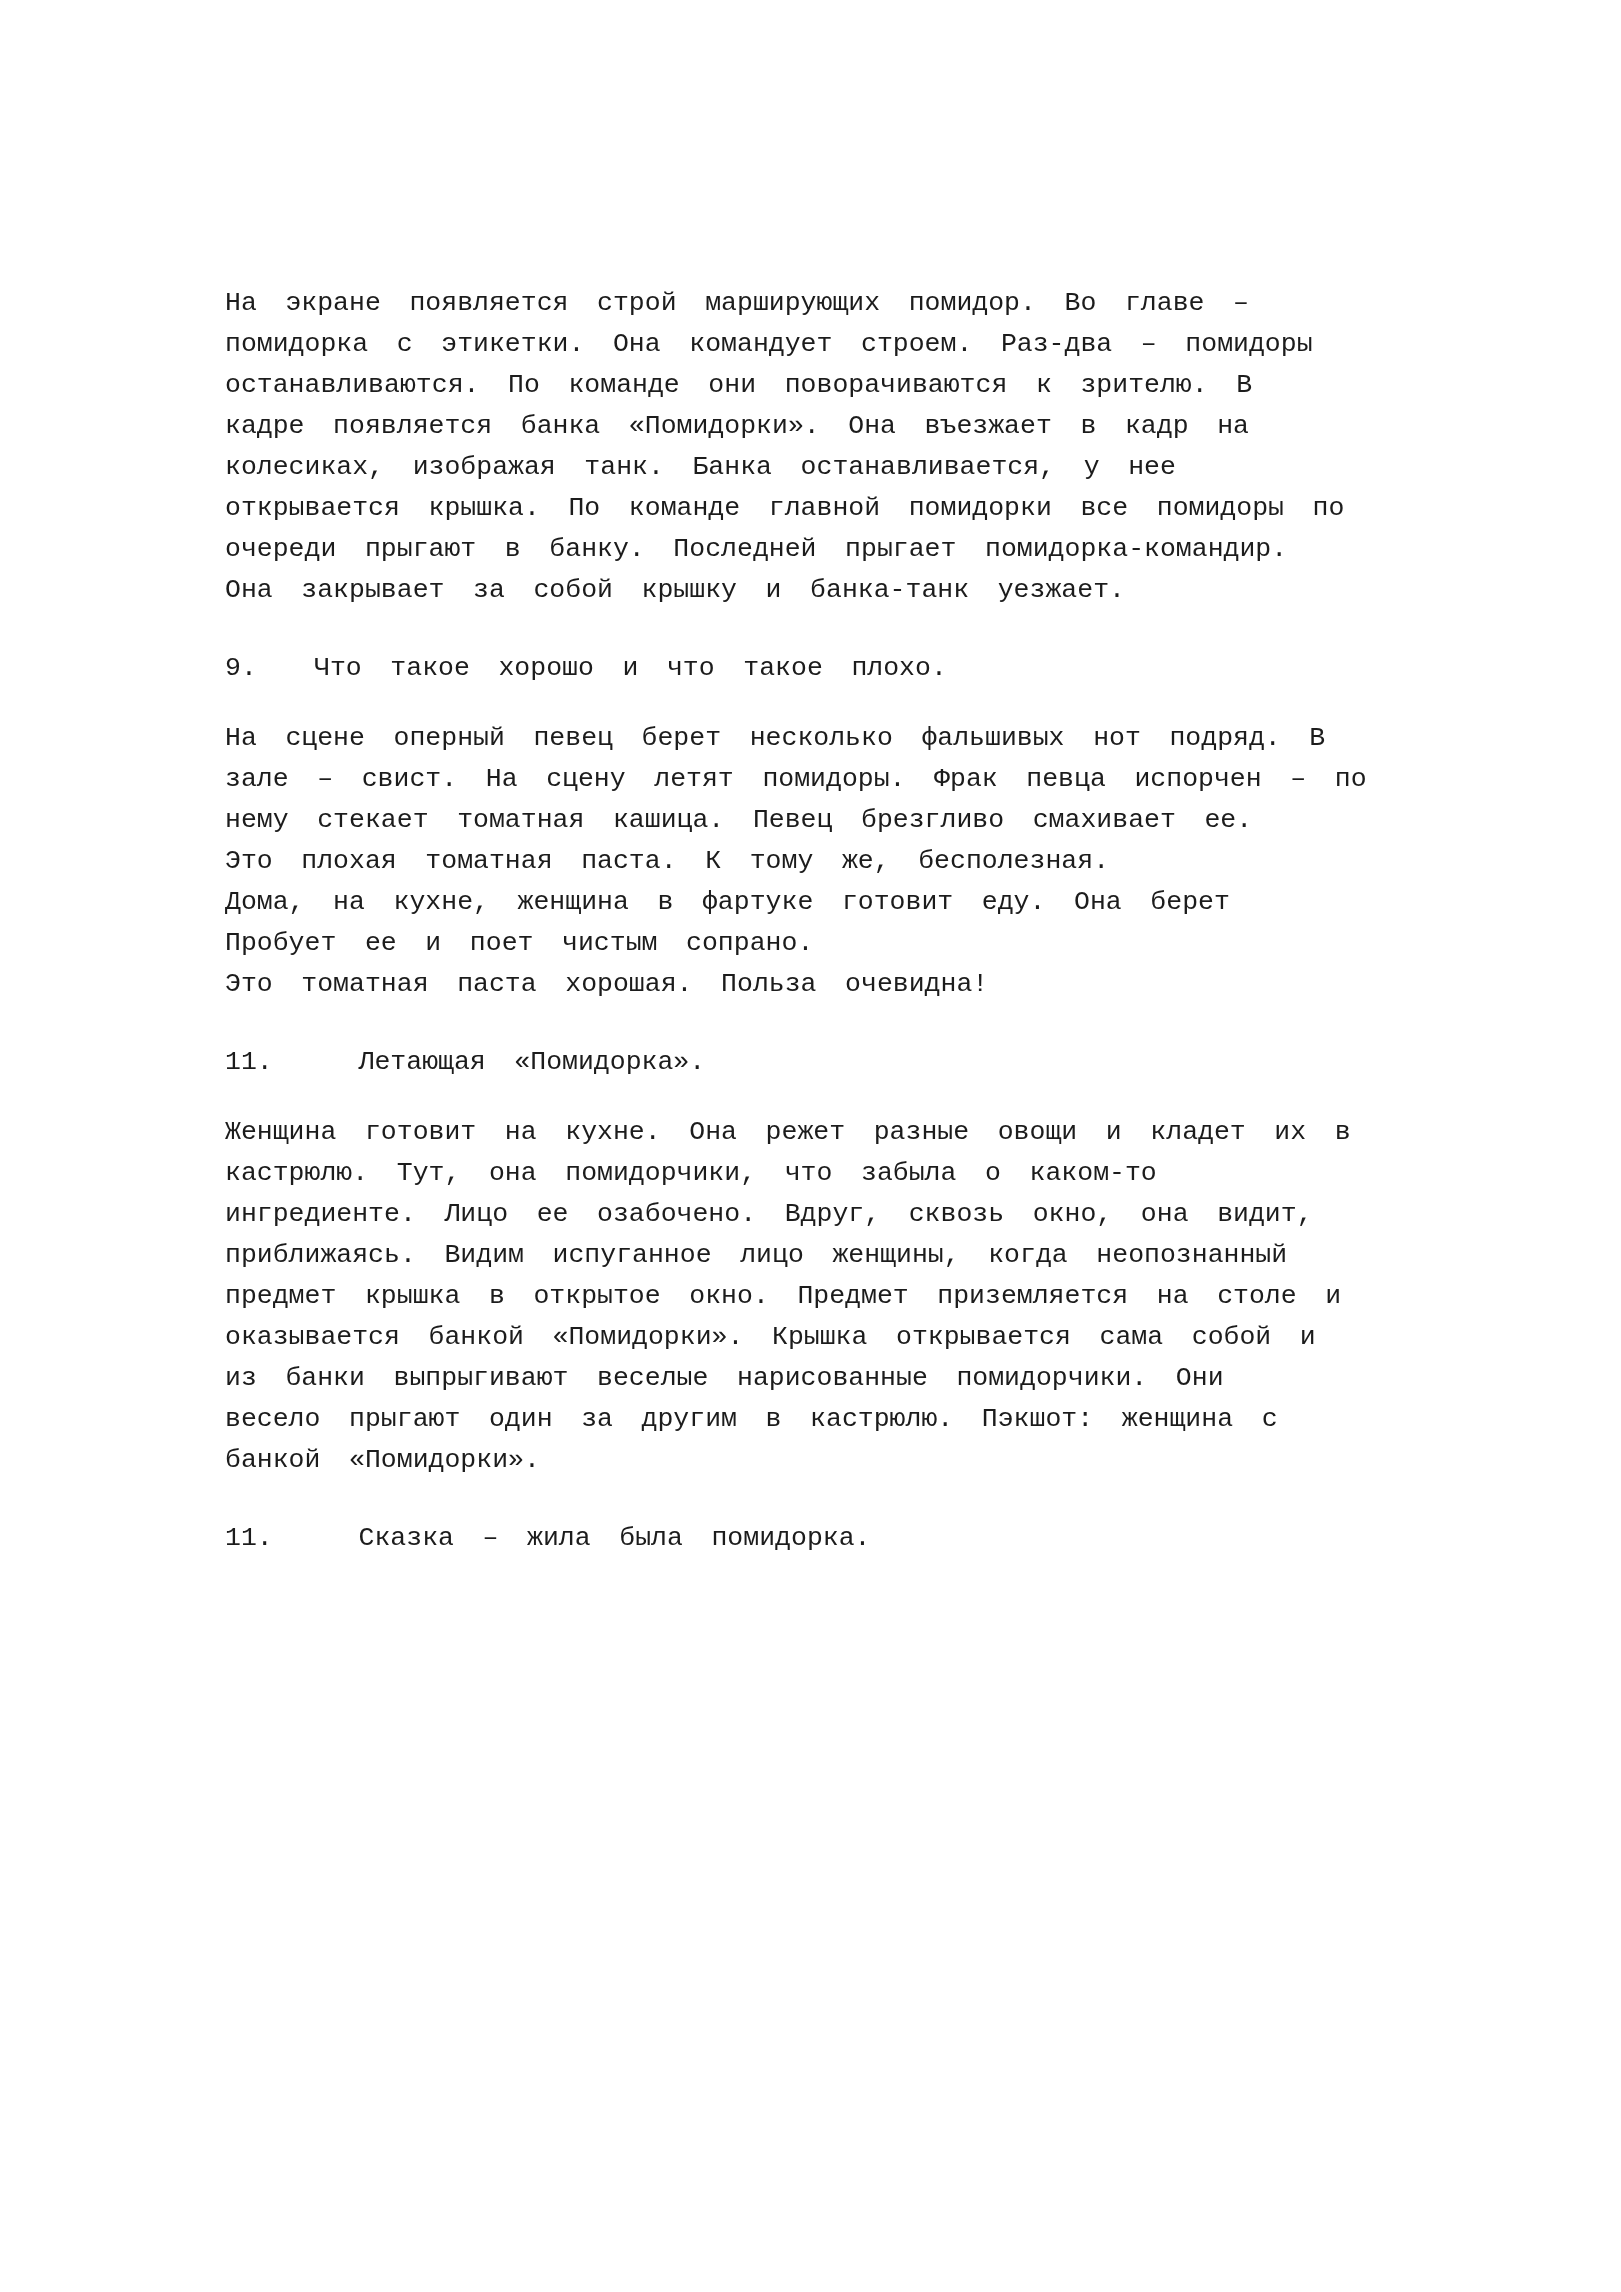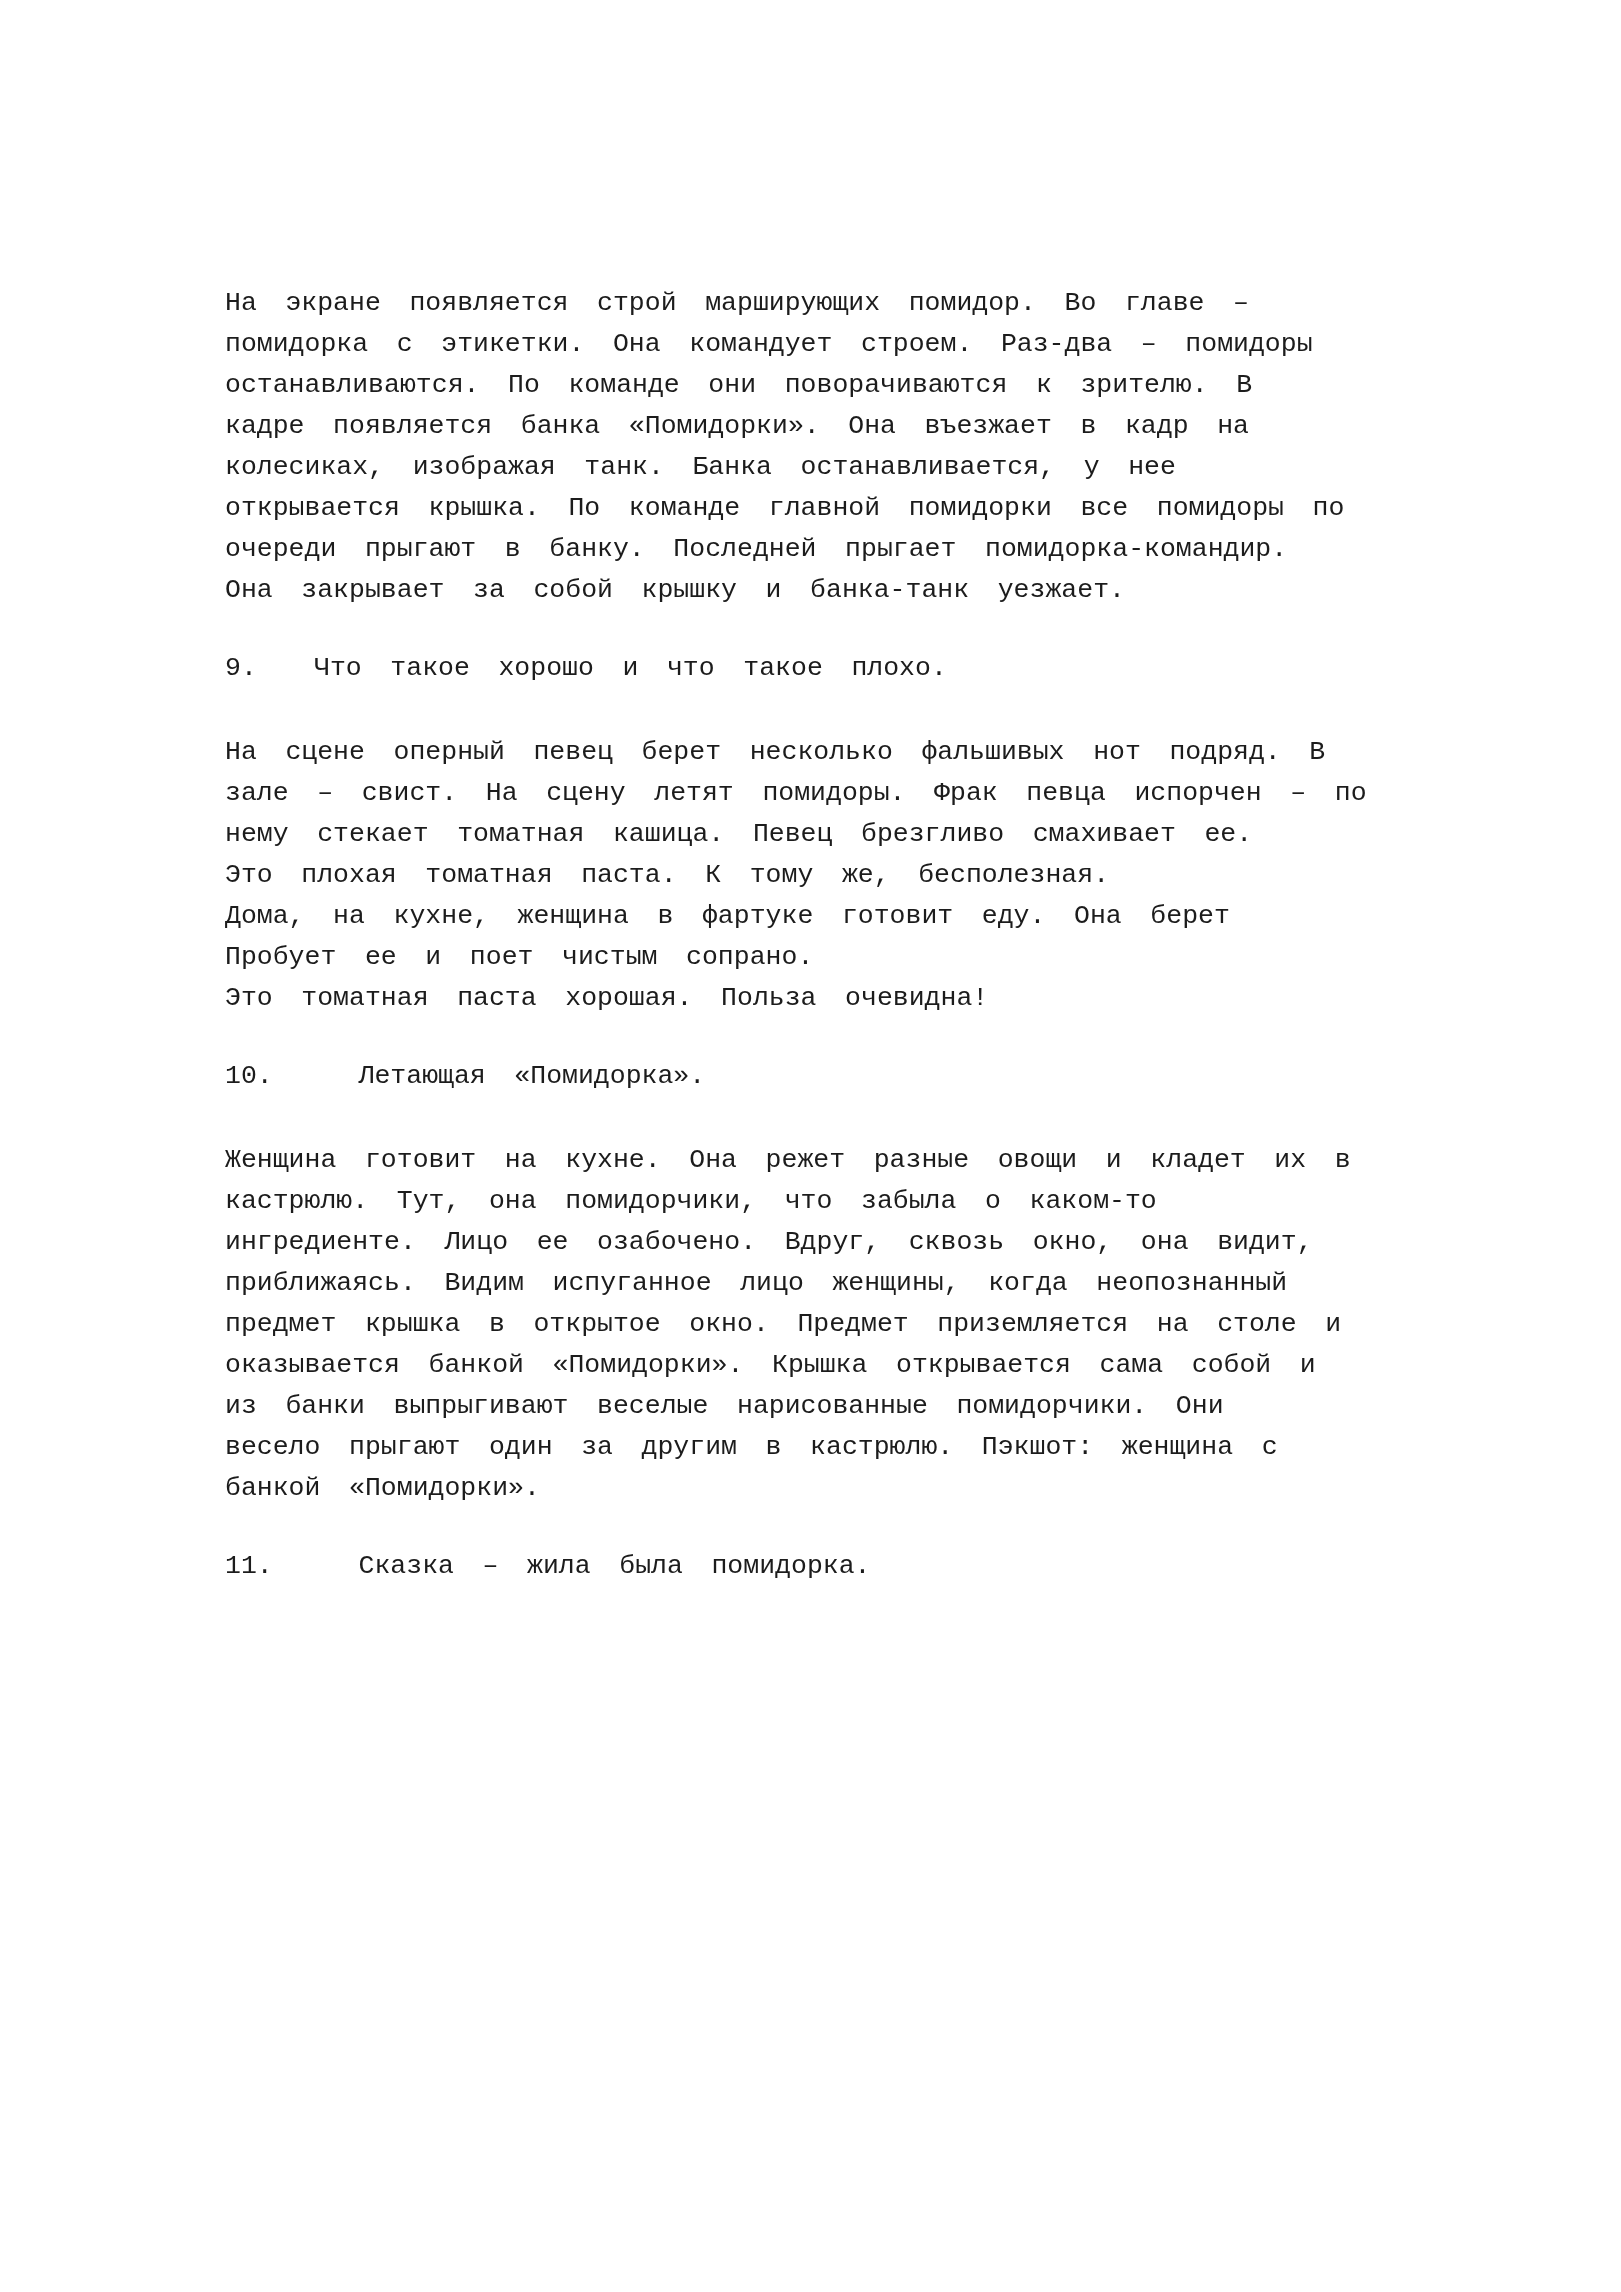--- a/index.html
+++ b/index.html
@@ -28,21 +28,21 @@
     width: 1264px;
     color: #1c1c1c;
     font-size: 26.5px;
     line-height: 41px;
     word-spacing: 12.7px;
   }
   .line {
     white-space: pre;
   }
   .block { margin: 0; }
-  .block-para { margin-top: 43px; }
+  .block-para { margin-top: 29px; }
   .block-heading { margin-top: 37px; }
   .block:first-child { margin-top: 0; }
 </style>
 </head>
 <body>
 
 <div class="page">
   <div class="content">
 
     <div class="block block-para">
@@ -64,21 +64,21 @@
       <div class="line">На сцене оперный певец берет несколько фальшивых нот подряд. В</div>
       <div class="line">зале – свист. На сцену летят помидоры. Фрак певца испорчен – по</div>
       <div class="line">нему стекает томатная кашица. Певец брезгливо смахивает ее.</div>
       <div class="line">Это плохая томатная паста. К тому же, бесполезная.</div>
       <div class="line">Дома, на кухне, женщина в фартуке готовит еду. Она берет</div>
       <div class="line">Пробует ее и поет чистым сопрано.</div>
       <div class="line">Это томатная паста хорошая. Польза очевидна!</div>
     </div>
 
     <div class="block block-heading">
-      <div class="line">10.   Летающая «Помидорка».</div>
+      <div class="line">11.   Летающая «Помидорка».</div>
     </div>
 
     <div class="block block-para">
       <div class="line">Женщина готовит на кухне. Она режет разные овощи и кладет их в</div>
       <div class="line">кастрюлю. Тут, она помидорчики, что забыла о каком-то</div>
       <div class="line">ингредиенте. Лицо ее озабочено. Вдруг, сквозь окно, она видит,</div>
       <div class="line">приближаясь. Видим испуганное лицо женщины, когда неопознанный</div>
       <div class="line">предмет крышка в открытое окно. Предмет приземляется на столе и</div>
       <div class="line">оказывается банкой «Помидорки». Крышка открывается сама собой и</div>
       <div class="line">из банки выпрыгивают веселые нарисованные помидорчики. Они</div>

